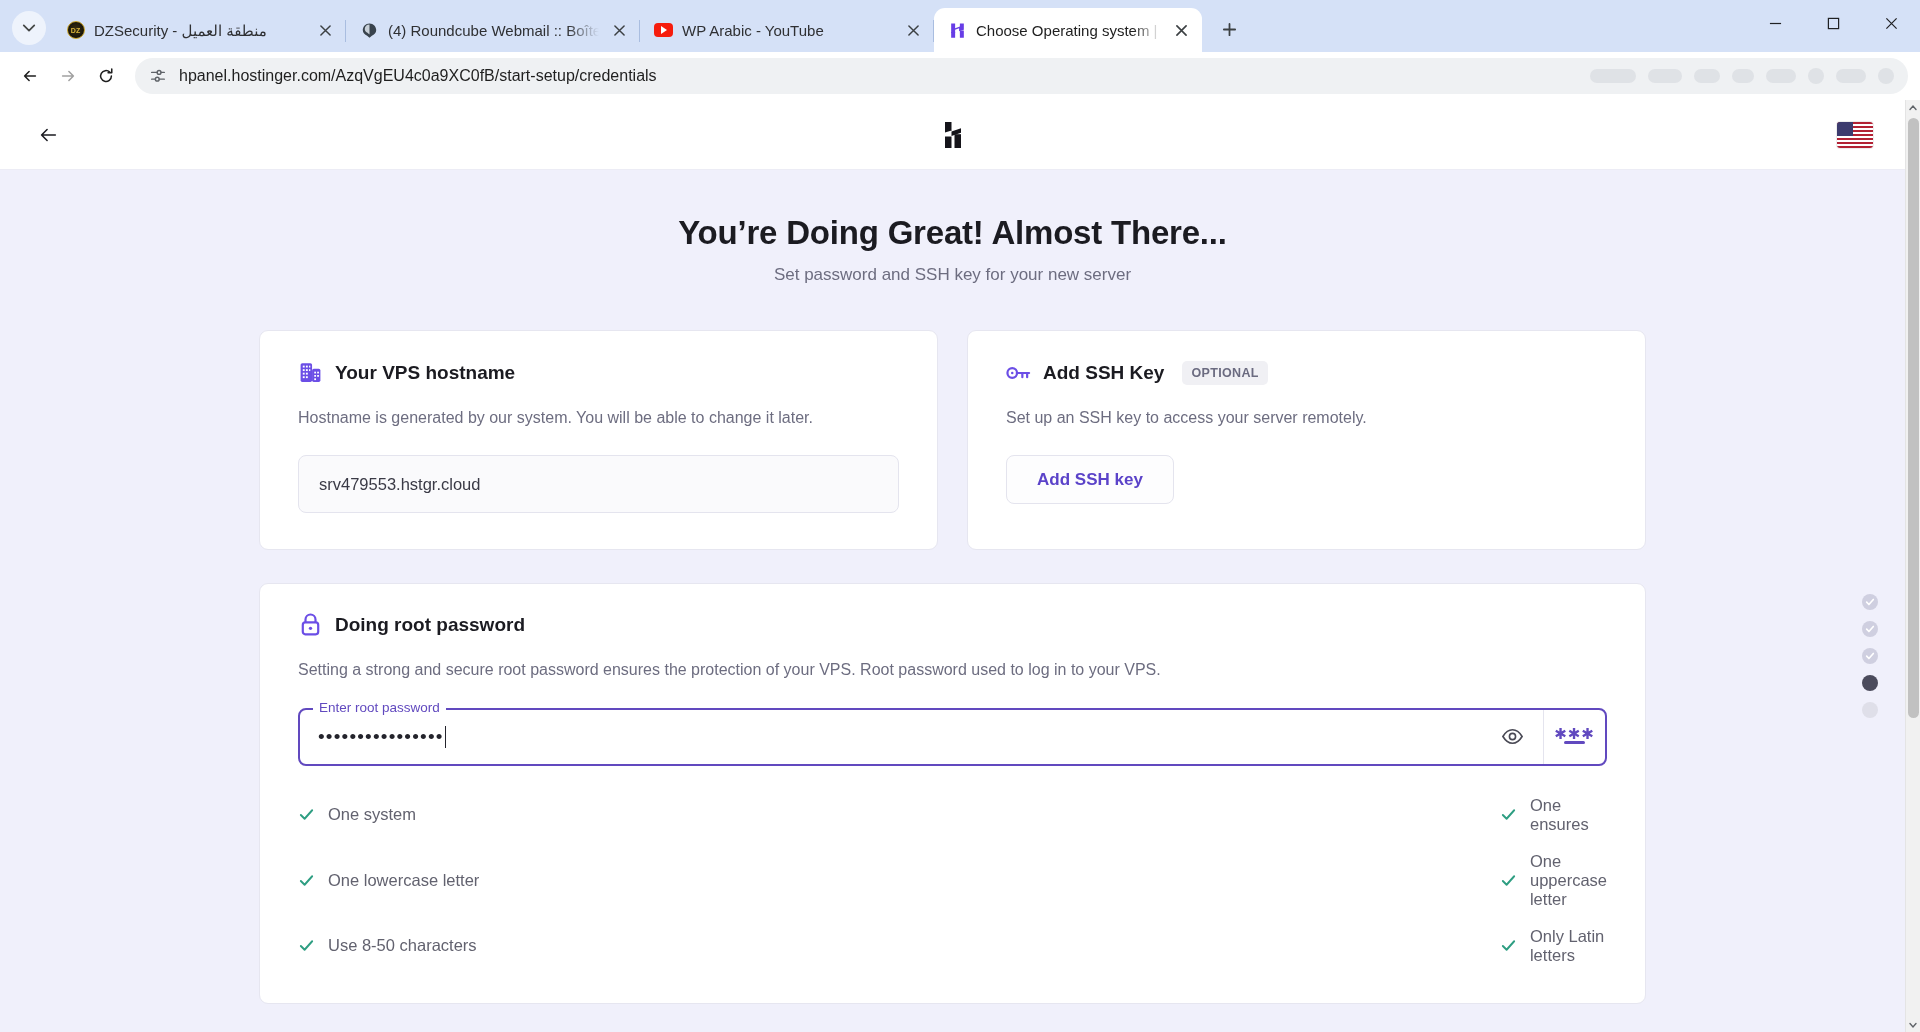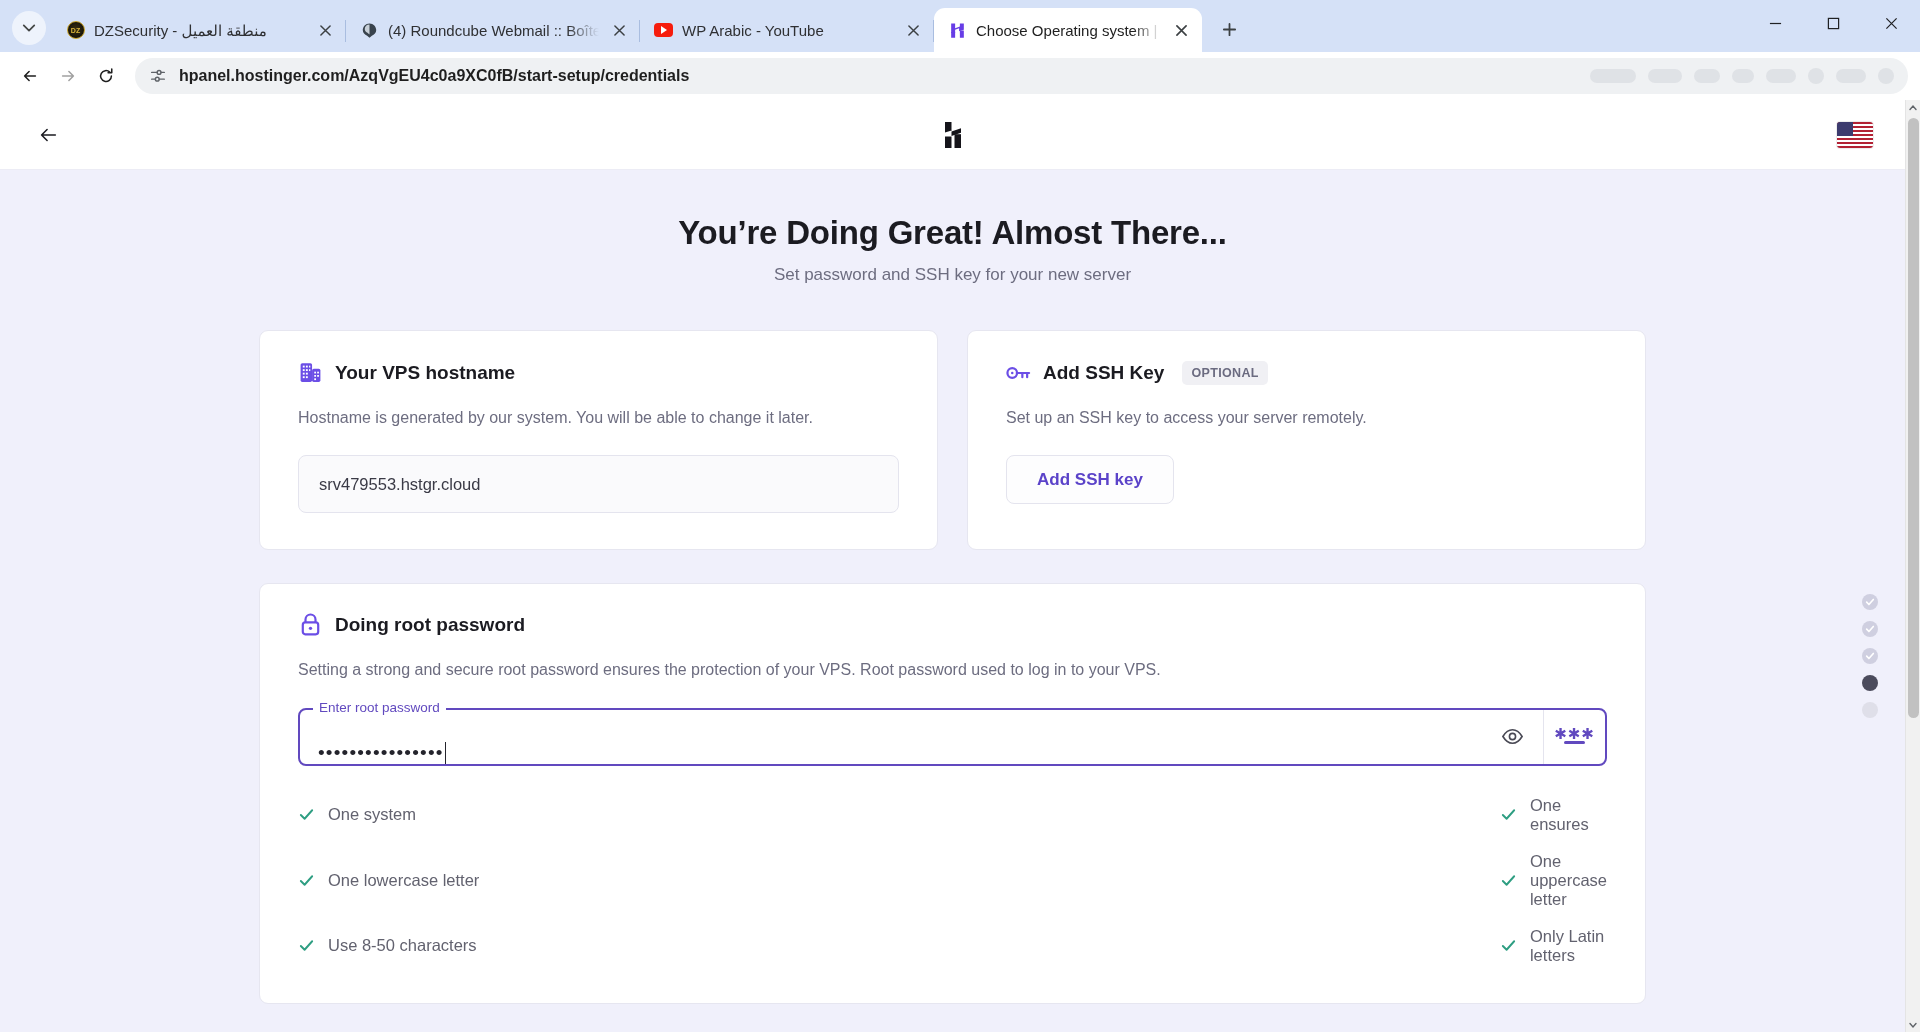--- a/index.html
+++ b/index.html
@@ -94,21 +94,21 @@
   }
   .navbtn {
     width: 36px; height: 36px; border-radius: 18px; display: flex;
     align-items: center; justify-content: center; cursor: pointer; flex: none;
   }
   .navbtn svg { width: 18px; height: 18px; }
   .navbtn.disabled { opacity: .42; }
   .omnibox {
     flex: 1; height: 36px; background: #eff1f3; border-radius: 18px;
     display: flex; align-items: center; padding: 0 14px; gap: 12px;
-    margin-left: 9px; position: relative; cursor: text; font-weight: bold;
+    margin-left: 9px; position: relative; cursor: text;
   }
   .omnibox-icon { width: 18px; height: 18px; flex: none; }
   .omnibox-url {
     font-size: 16px; color: #1f1f1f; white-space: nowrap; overflow: hidden;
     font-family: "Liberation Sans", sans-serif; flex: 1;
   }
   .ext-blob { height: 14px; border-radius: 7px; background: #dfe2e6; flex: none; }
 
   
   .viewport {
@@ -177,21 +177,21 @@
     font-weight: bold; cursor: pointer; padding: 0 26px;
   }
 
   .card-wide {
     background: #ffffff; border: 1px solid #e6e6f0; border-radius: 9px;
     width: 1387px; margin: 33px auto 0 auto; padding: 28px 38px 38px 38px;
   }
 
   .pw-field {
     margin-top: 26px; height: 58px; position: relative;
-    border: 2px solid #6149bf; border-radius: 8px; display: flex; align-items: flex-end;
+    border: 2px solid #6149bf; border-radius: 8px; display: flex; align-items: center;
   }
   .pw-legend {
     position: absolute; top: -10px; left: 13px; background: #ffffff;
     padding: 0 6px; font-size: 13.5px; color: #6149bf;
   }
   .pw-dots {
     flex: 1; padding: 0 18px; font-size: 19px; color: #24242c; letter-spacing: 1.2px;
     display: flex; align-items: center; line-height: 1; user-select: none;
   }
   .caret {

